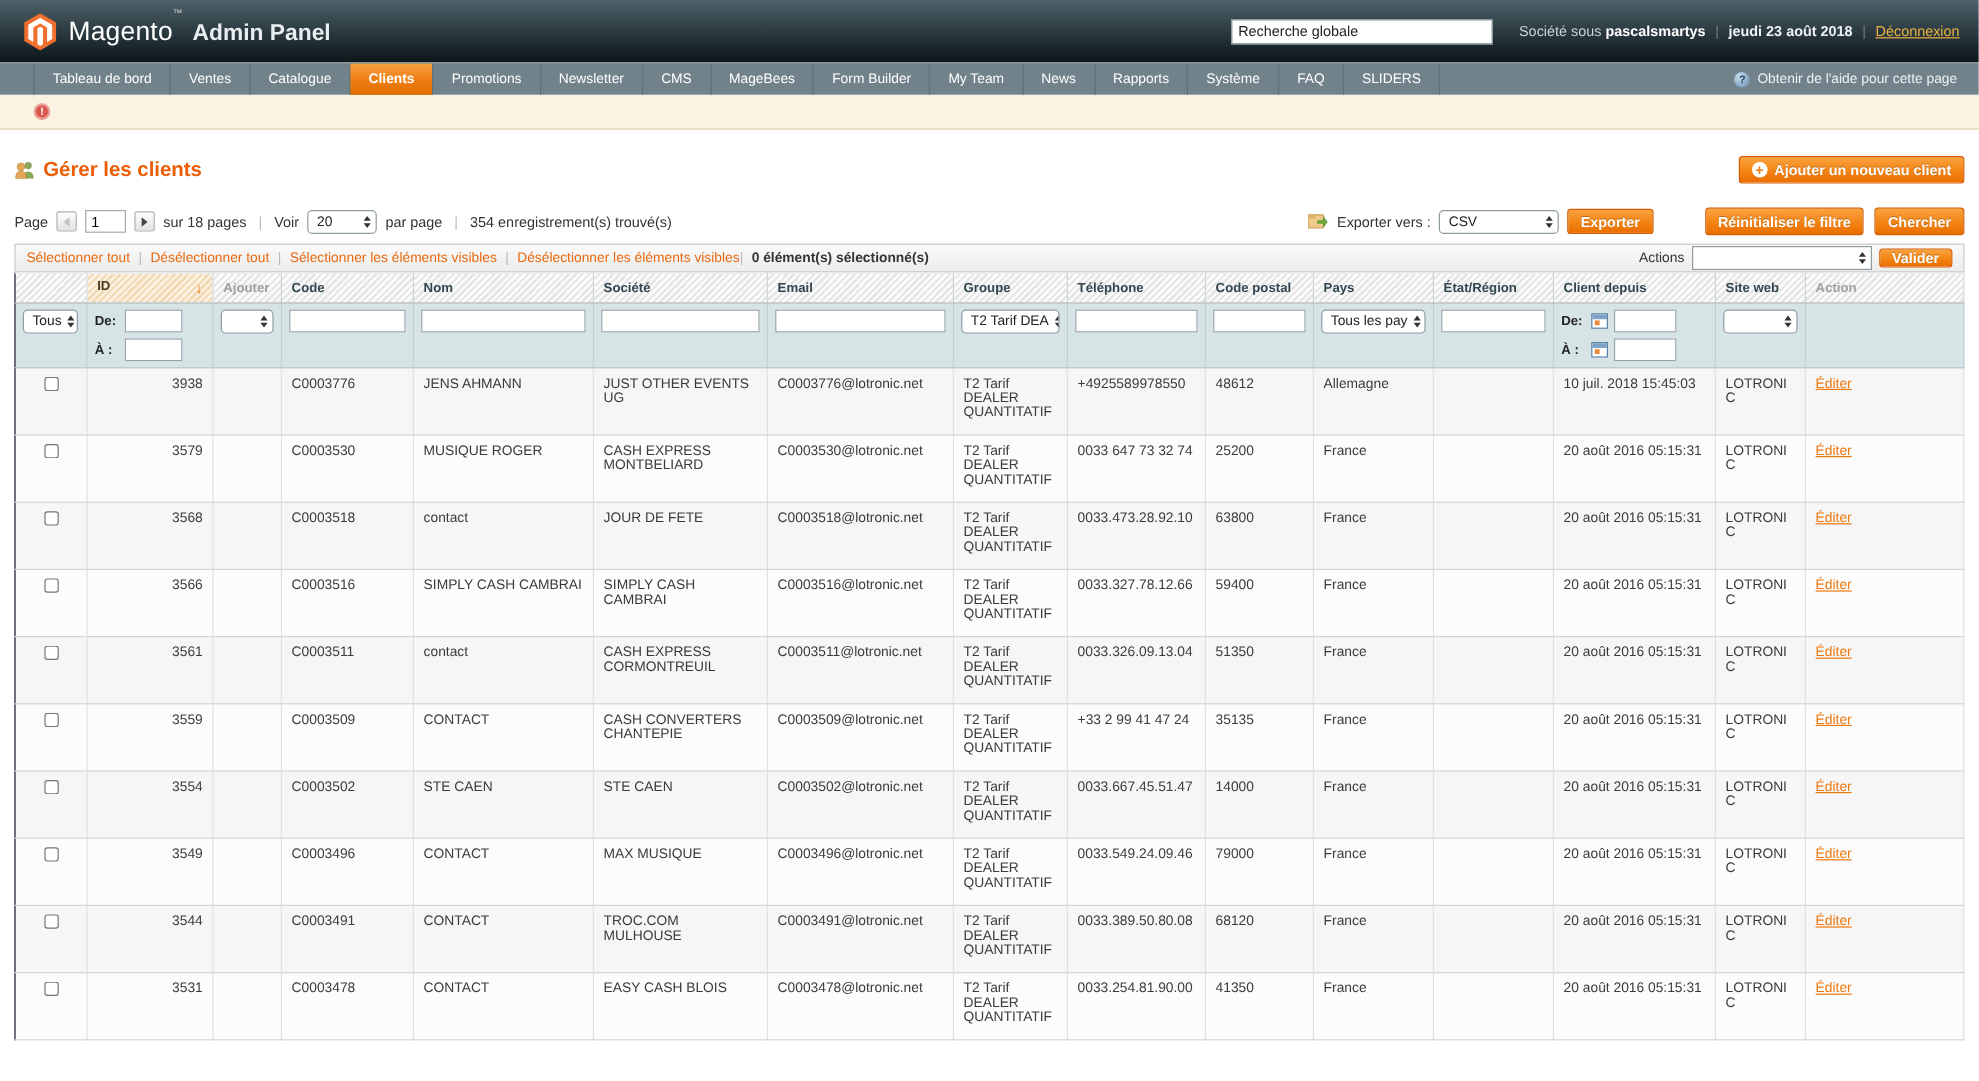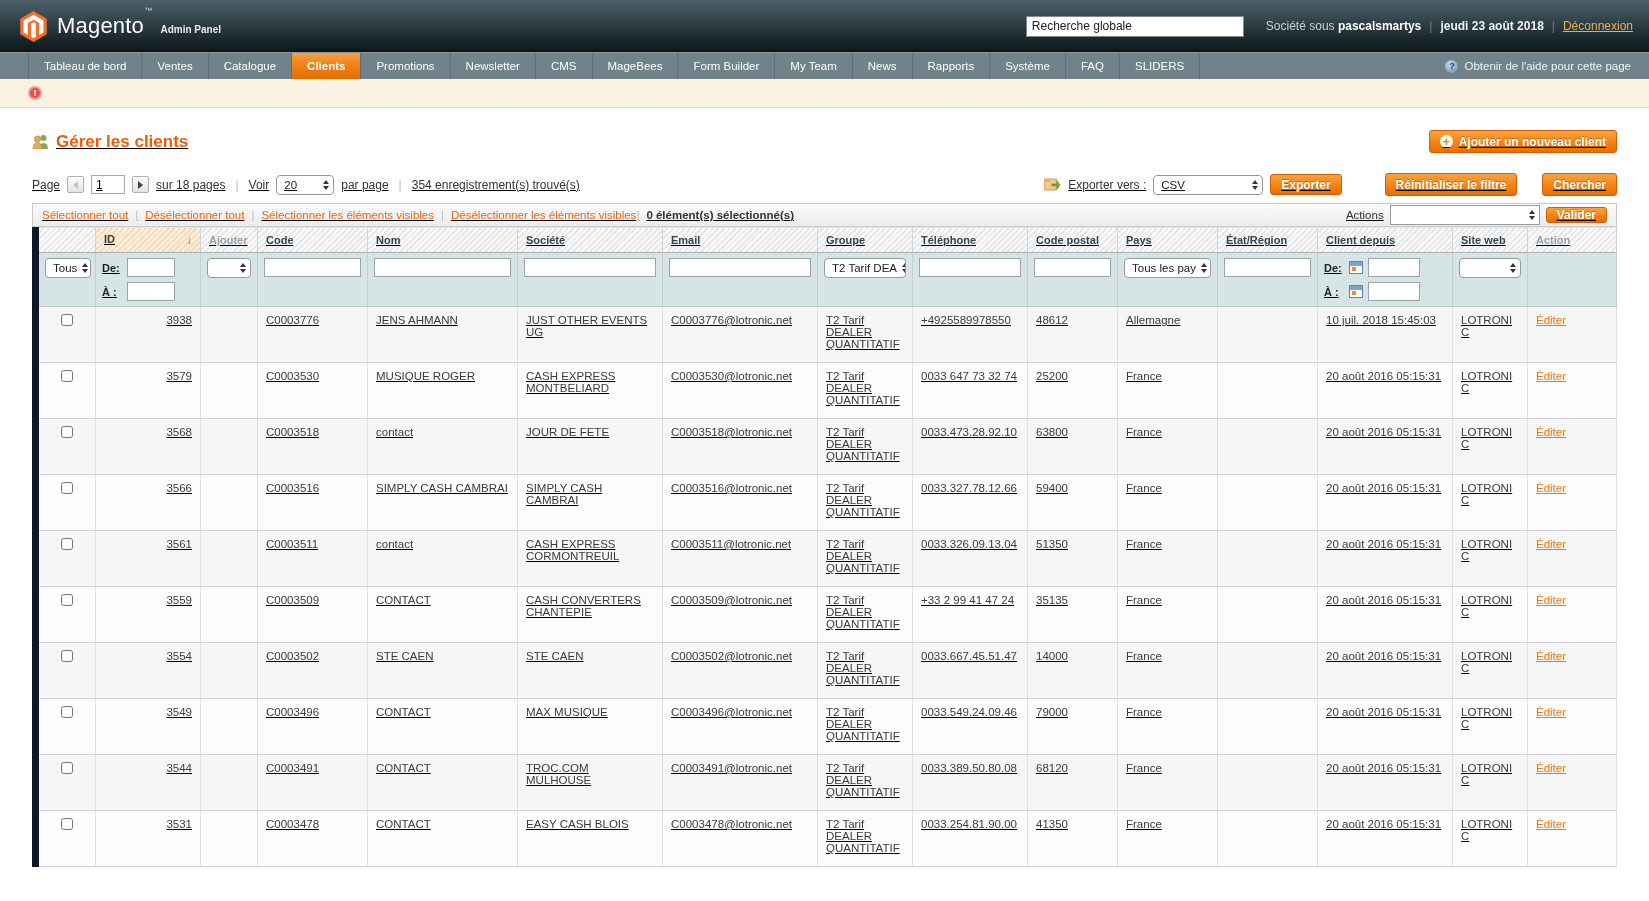--- a/index.html
+++ b/index.html
@@ -6,21 +6,21 @@
   html,body { width:1649px; height:901px; overflow:hidden; background:#fff;
     font-family:"Liberation Sans", sans-serif; }
   a { cursor:pointer; }
 
   
   .topbar { height:52px; background:linear-gradient(180deg,#4e6169 0%,#36464d 35%,#18242a 80%,#0d161a 100%);
     display:flex; align-items:center; padding:0 16px 0 20px; }
   .brand { display:flex; align-items:center; gap:10px; }
   .brand-name { color:#fff; font-size:22px; letter-spacing:.2px; }
   .brand-tm { color:#cfd6d9; font-size:8px; vertical-align:top; position:relative; top:-7px; }
-  .brand-suffix { color:#e8edef; font-size:10px; font-weight:bold; margin-left:4px; }
+  .brand-suffix { color:#e8edef; font-size:19px; font-weight:bold; margin-left:4px; }
   .top-right { margin-left:auto; display:flex; align-items:center; gap:8px; color:#c9d2d6; font-size:12px; }
   .global-search { width:218px; height:21px; border:1px solid #7c8a90; background:#fff; font-size:12px;
     padding:0 5px; font-family:"Liberation Sans",sans-serif; color:#222; margin-right:14px; }
   .logged b { color:#fff; }
   .top-sep { color:#6c7b82; }
   .topdate { color:#eef2f4; font-weight:bold; }
   .logout { color:#e9b244; text-decoration:underline; }
 
   
   .navbar { height:27px; background:#71828a; display:flex; align-items:stretch; border-top:1px solid #8b9aa1; }
@@ -35,21 +35,21 @@
     color:#27445e; font-size:9px; font-weight:bold; display:inline-flex; align-items:center; justify-content:center; }
 
   
   .warnbar { background:#fbf3e1; border-bottom:1px solid #ded5b8; padding:7px 28px; font-size:11.5px; color:#3d3d3d;
     display:flex; align-items:center; gap:6px; }
   .err-icon { width:14px; height:14px; min-width:14px; border-radius:50%; background:#d8574a; border:2px solid #e99d95;
     color:#fff; font-weight:bold; font-size:9px; display:inline-flex; align-items:center; justify-content:center; }
   .warnbar a { color:#ec6608; text-decoration:underline; }
 
   
-  .content { padding:0 32px;text-decoration:underline; }
+  .content { padding:0 12px; }
   .title-row { margin-top:22px; display:flex; align-items:center; }
   .page-title { display:flex; align-items:center; gap:7px; color:#eb5e07; font-size:17px; font-weight:bold; }
   .btn { display:inline-flex; align-items:center; gap:6px; border:1px solid #d65d00; border-radius:3px;
     background:linear-gradient(180deg,#fba33f 0%,#f28414 55%,#e96e00 100%); color:#fff; font-weight:bold;
     font-size:12px; padding:0 10px; height:23px; cursor:pointer; font-family:"Liberation Sans",sans-serif;
     text-shadow:0 -1px 0 rgba(0,0,0,.25); white-space:nowrap; }
   .add-btn { margin-left:auto; }
   .plus-icon { width:13px; height:13px; border-radius:50%; background:#fff; color:#ee7d12; font-size:12px;
     font-weight:bold; display:inline-flex; align-items:center; justify-content:center; line-height:1;
     text-shadow:none; }
@@ -63,21 +63,21 @@
   .tri-right { width:0;height:0;border-top:4px solid transparent;border-bottom:4px solid transparent;border-left:5px solid #444; }
   .page-input { width:34px; height:19px; border:1px solid #a9a9a9; font-size:12px; padding:0 4px;
     font-family:"Liberation Sans",sans-serif; }
   .msel { display:inline-flex; align-items:center; justify-content:space-between; background:#fff;
     border:1px solid #8f9ca3; border-radius:4px; height:20px; padding:0 4px 0 7px; font-size:11.5px; color:#222;
     gap:5px; cursor:pointer; overflow:hidden; white-space:nowrap; }
   .stepper { display:flex; flex-direction:column; gap:2px; align-items:center; }
   .tri-up { width:0;height:0;border-left:3px solid transparent;border-right:3px solid transparent;border-bottom:4px solid #333; }
   .tri-down { width:0;height:0;border-left:3px solid transparent;border-right:3px solid transparent;border-top:4px solid #333; }
   .export-group { margin-left:auto; display:flex; align-items:center; gap:7px; }
-  .filter-btns { margin-left:36px; display:flex; align-items:center; gap:25px; }
+  .filter-btns { margin-left:36px; display:flex; align-items:center; gap:9px; }
 
   
   .massaction { margin-top:7px; background:linear-gradient(#fafafa,#ececec); border:1px solid #c9c9c9;
     height:24px; display:flex; align-items:center; padding:0 9px; font-size:11.5px; }
   .mass-links { display:flex; align-items:center; gap:7px; }
   .mass-links a { color:#e96a10; }
   .mass-links .msep { color:#b9b9b9; }
   .mass-count { font-weight:bold; color:#333; margin-left:7px; }
   .mass-right { margin-left:auto; display:flex; align-items:center; gap:6px; }
   .actions-label { color:#333; }
@@ -109,21 +109,21 @@
   .cal-icon::after { content:""; position:absolute; bottom:2px; left:2px; width:4px; height:4px; background:#e98a3c; }
   .grid tbody td { font-size:11.5px; color:#3b3b3b; padding:7px 8px 5px; vertical-align:top;
     border-right:1px solid #dde2e5; border-bottom:1px solid #d4d4d4; word-wrap:break-word; }
   .grid tbody tr { height:56px;margin-top:48px; }
   .grid tbody tr.odd  td { background:#f6f6f6; }
   .grid tbody tr.even td { background:#fcfcfc; }
   .cell-id { text-align:right; }
   .cell-select { text-align:center; }
   .row-check { width:12px; height:12px; }
   .edit-link { color:#f1770f; text-decoration:underline; }
-  .grid td:first-child, .grid th:first-child { border-left:7px solid #0f172a; }
+  .grid td:first-child, .grid th:first-child { border-left:1px solid #0f172a; }
 </style>
 </head>
 <body>
 
 <div class="app">
 
   <header class="topbar">
     <div class="brand">
       <svg width="27" height="31" viewBox="0 0 24 28">
         <polygon points="12,0 24,7 24,21 12,28 0,21 0,7" fill="#ef6f2e"></polygon>
@@ -217,21 +217,21 @@
       <span class="sep">|</span>
       <span>354 enregistrement(s) trouvé(s)</span>
 
       <span class="export-group">
         <svg width="17" height="15" viewBox="0 0 17 15">
           <rect x="0" y="2" width="13" height="11" rx="1" fill="#efc98a" stroke="#c99d55" stroke-width="1"></rect>
           <rect x="0" y="2" width="6" height="3" rx="1" fill="#e0b268"></rect>
           <path d="M8 11 l5 0 0-3 3 4 -3 4 0-3 -5 0 z" transform="translate(0,-4)" fill="#6fae3d" stroke="#4c8826" stroke-width=".6"></path>
         </svg>
         <span>Exporter vers :</span>
-        <span class="msel" style="width:110px">
+        <span class="msel" style="width:100px">
           <span>CSV</span>
           <span class="stepper">
               <span class="tri-up"></span>
               <span class="tri-down"></span>
             </span>
         </span>
         <button class="btn" style="height:21px">
           <span>Exporter</span>
         </button>
       </span>

